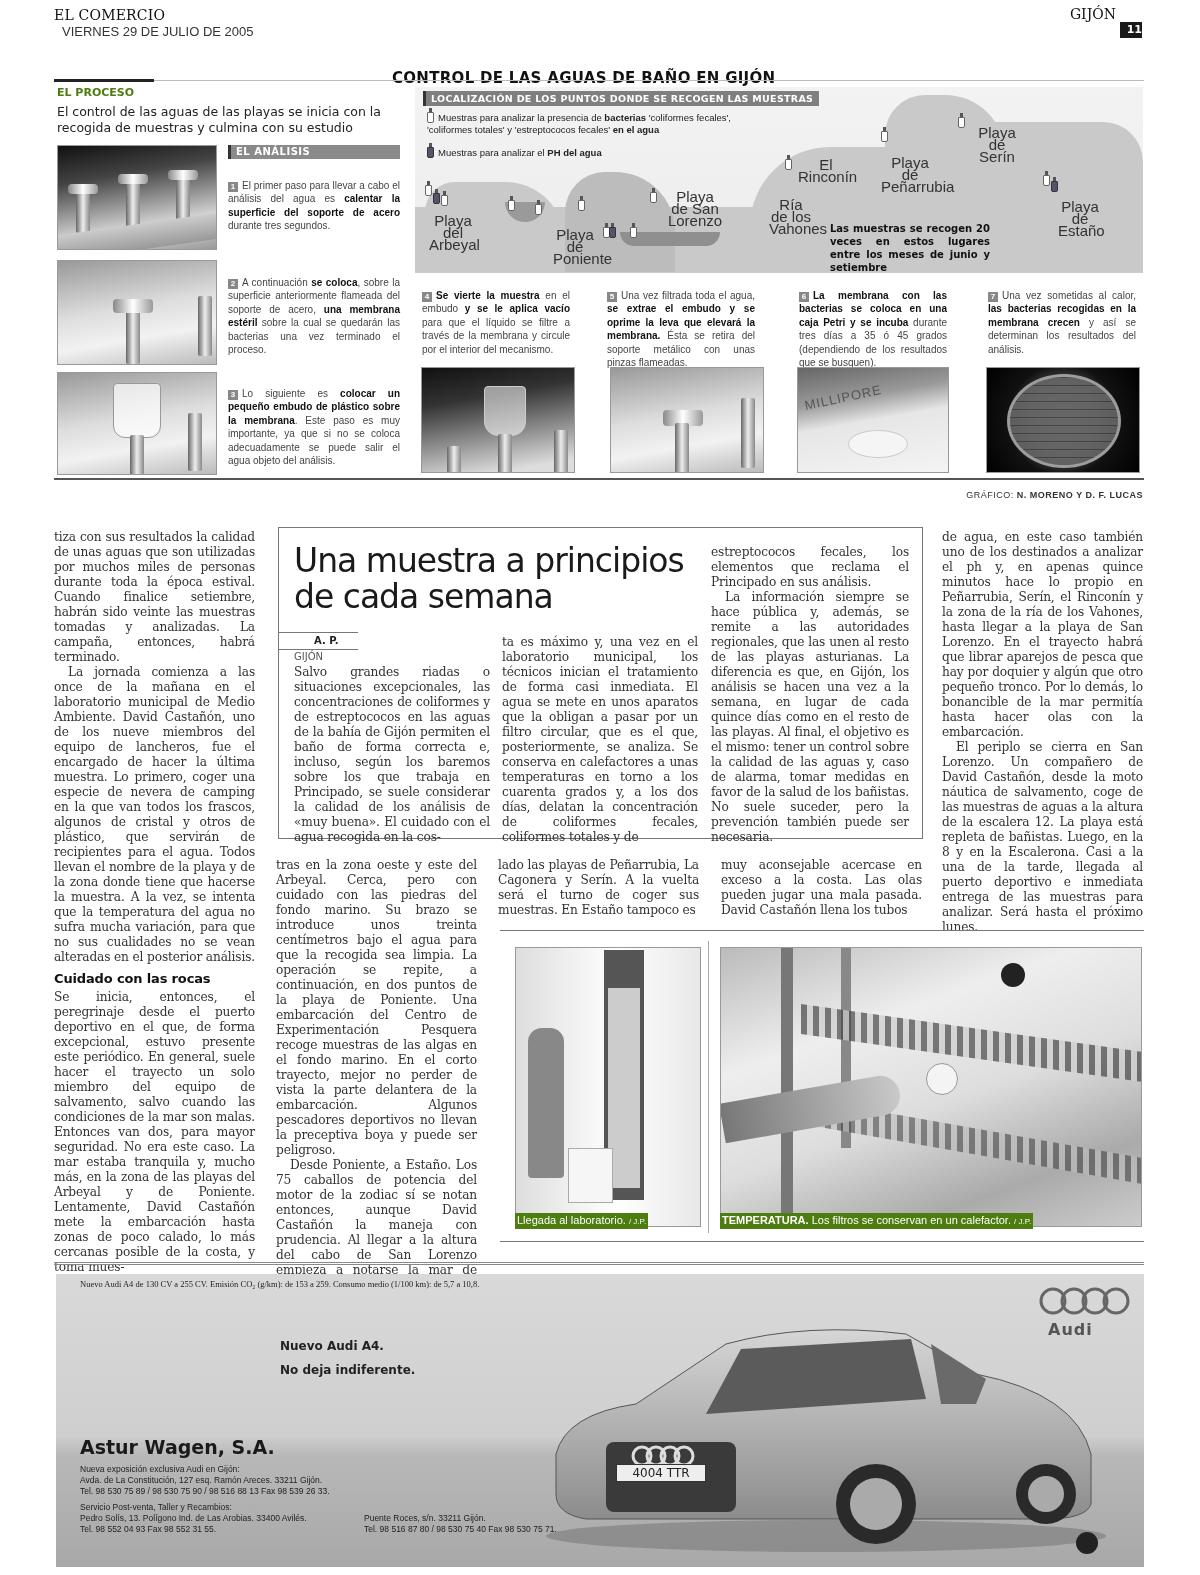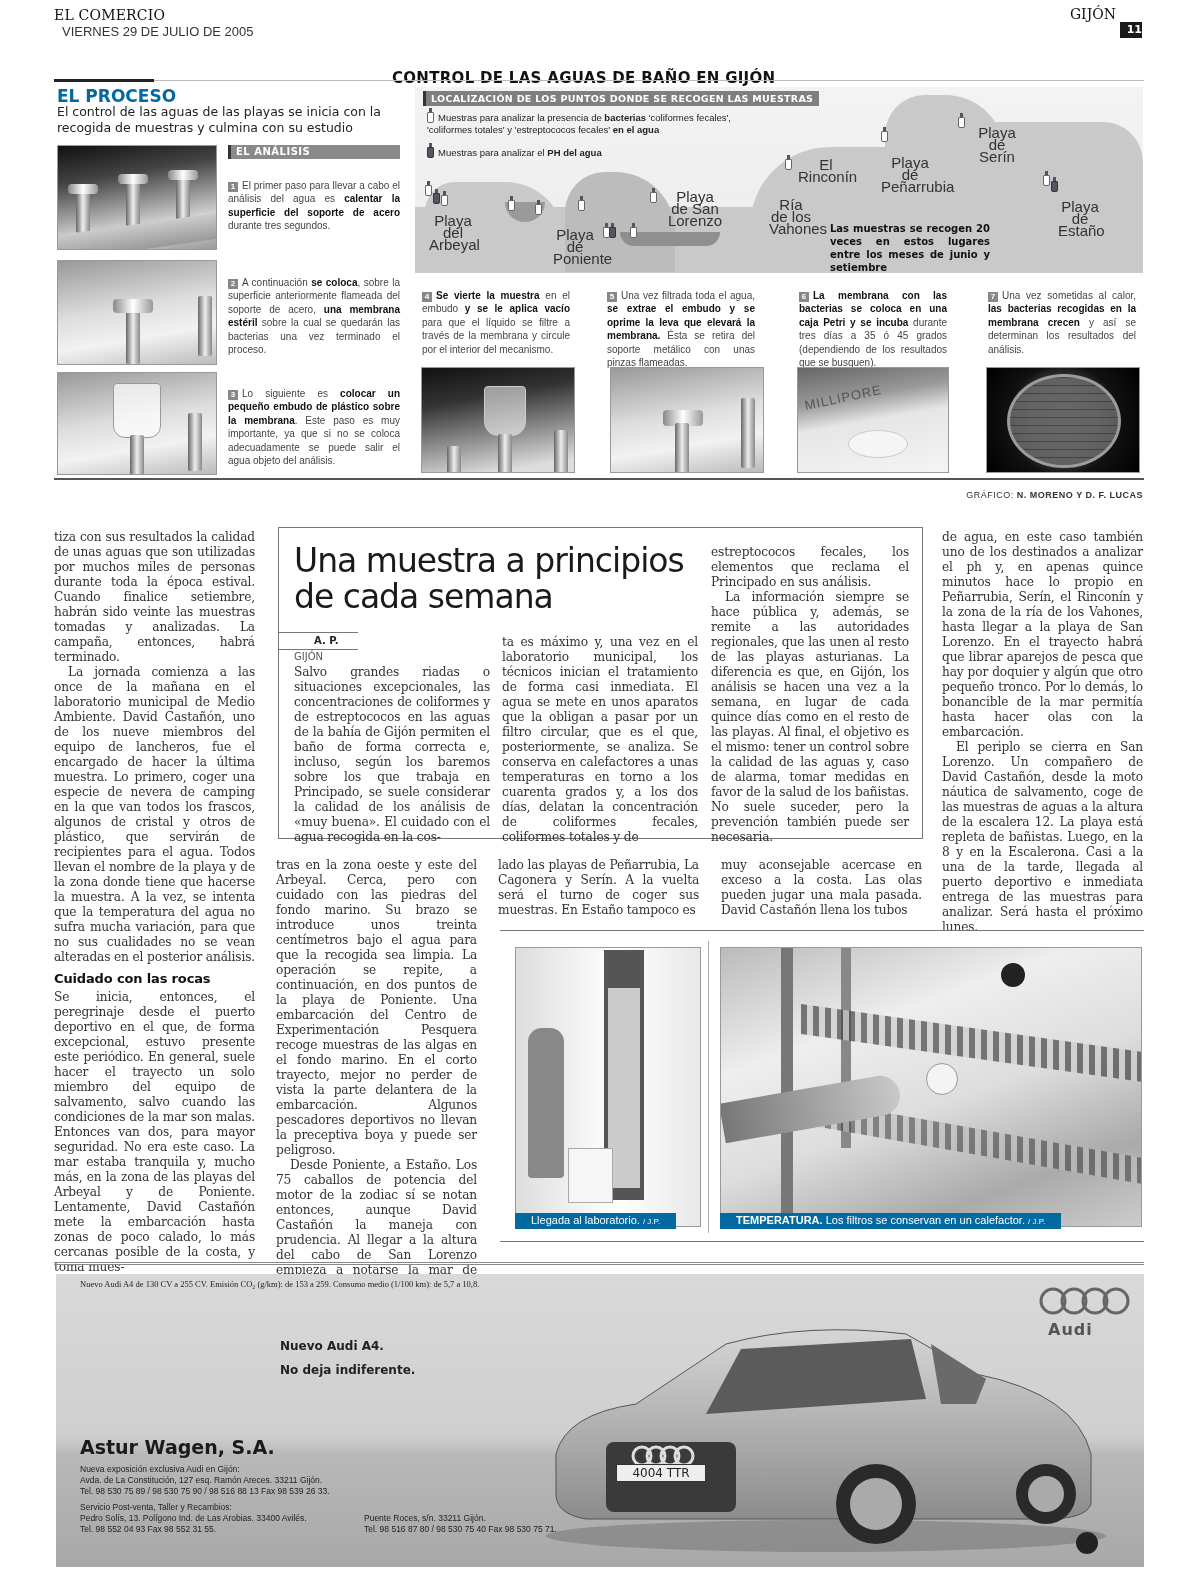--- a/index.html
+++ b/index.html
@@ -11,21 +11,21 @@
   .masthead { left: 54px; top: 7px; font-family: "DejaVu Serif", serif; font-size: 14px; color: #111; letter-spacing: 0.2px; }
   .date { left: 54px; top: 24px; font-family: "Liberation Sans", sans-serif; font-size: 13px; color: #333; margin-left: 8px; }
   .section-title { left: 392px; top: 21px; font-family: "DejaVu Sans", sans-serif; font-weight: bold; font-size: 15px; color: #111; letter-spacing: 0.3px; margin-top: 48px; }
   .city { right: 84px; top: 6px; font-family: "DejaVu Serif", serif; font-size: 14px; color: #111; }
   .pagenum { left: 1120px; top: 5px; width: 22px; height: 16px; background: #1a1a1a; color: #fff; font-family: "DejaVu Sans", sans-serif; font-weight: bold; font-size: 11px; text-align: right; line-height: 16px; margin-top: 17px; }
 
   .rule-top { left: 54px; top: 80px; width: 1090px; height: 1px; background: #bbb; }
   .rule-top-dark { left: 54px; top: 79px; width: 100px; height: 3px; background: #222; }
 
   
-  .proc-title { left: 57px; top: 86px; font-family: "DejaVu Sans", sans-serif; font-weight: bold; font-size: 17px; color: #0369a1; }
+  .proc-title { left: 57px; top: 86px; font-family: "DejaVu Sans", sans-serif; font-weight: bold; font-size: 11px; color: #4d7c0f; }
   .proc-sub { left: 57px; top: 104px; width: 330px; font-family: "DejaVu Sans", sans-serif; font-size: 12.5px; line-height: 16px; color: #222; }
 
   .photo { background: linear-gradient(160deg, #3a3a3a 0%, #777 40%, #bbb 70%, #555 100%); border: 1px solid #999; overflow: hidden; }
   .photo.light { background: linear-gradient(170deg, #999 0%, #ddd 45%, #f2f2f2 70%, #bbb 100%); }
   .photo.dark { background: radial-gradient(circle at 50% 50%, #777 0%, #555 35%, #111 60%, #000 100%); }
   .photo .post { position: absolute; width: 14px; background: linear-gradient(90deg, #666, #eee, #888); border-radius: 2px; }
   .photo .cap { position: absolute; height: 10px; background: linear-gradient(90deg, #888, #fff, #999); border-radius: 4px; }
 
   .analysis-hdr { left: 228px; top: 145px; width: 172px; height: 14px; background: #8a8a8a; border-left: 3px solid #333; color: #fff; font-family: "DejaVu Sans", sans-serif; font-weight: bold; font-size: 10px; line-height: 14px; padding-left: 5px; letter-spacing: 0.5px; }
 
@@ -54,21 +54,21 @@
   .col p { text-indent: 0; }
   .col p + p { text-indent: 14px; }
   .subhead { font-family: "DejaVu Sans", sans-serif; font-weight: bold; font-size: 13px; color: #111; margin: 6px 0 4px 0; }
 
   .headline-box { left: 278px; top: 527px; width: 645px; height: 312px; border: 1.5px solid #777; border-right-width: 1.5px; }
   .headline { left: 294px; top: 543px; font-family: "DejaVu Sans", sans-serif; font-weight: normal; font-size: 33px; line-height: 36px; color: #1a1a1a; letter-spacing: -1px; }
   .byline { left: 278px; top: 632px; width: 80px; height: 18px; border-top: 1px solid #777; border-bottom: 1px solid #777; font-family: "DejaVu Sans", sans-serif; font-size: 10px; line-height: 16px; padding-left: 16px; color: #555; }
   .byline b { color: #222; margin-left: 20px; }
 
   .photo-box { left: 500px; top: 930px; width: 644px; height: 312px; border-top: 1.5px solid #777; border-bottom: 1.5px solid #777; }
-  .pcap { position: absolute; background: #0369a1; color: #fff; font-family: "Liberation Sans", sans-serif; font-size: 11px; line-height: 14px; padding: 0 16px; white-space: nowrap; }
+  .pcap { position: absolute; background: #4d7c0f; color: #fff; font-family: "Liberation Sans", sans-serif; font-size: 11px; line-height: 14px; padding: 0 2px; white-space: nowrap; }
   .pcap b { font-weight: bold; }
   .pcap small { font-size: 8px; }
 
   
   .ad { left: 56px; top: 1274px; width: 1088px; height: 293px; background: linear-gradient(180deg, #d9d9d9 0%, #cfcfcf 55%, #b8b8b8 62%, #a8a8a8 100%); overflow: hidden; }
   .ad-fine { position: absolute; left: 24px; top: 5px; font-family: "Liberation Serif", serif; font-size: 8.5px; color: #222; }
   .ad-slogan { position: absolute; left: 224px; top: 60px; font-family: "DejaVu Sans", sans-serif; font-weight: bold; font-size: 12px; line-height: 24px; color: #222; }
   .ad-dealer { position: absolute; left: 24px; top: 162px; font-family: "DejaVu Sans", sans-serif; font-weight: bold; font-size: 19px; color: #1a1a1a; }
   .ad-info { position: absolute; font-family: "Liberation Sans", sans-serif; font-size: 8.5px; line-height: 11px; color: #222; }
   .ad-logo-rings { position: absolute; left: 982px; top: 12px; width: 94px; height: 30px; }

